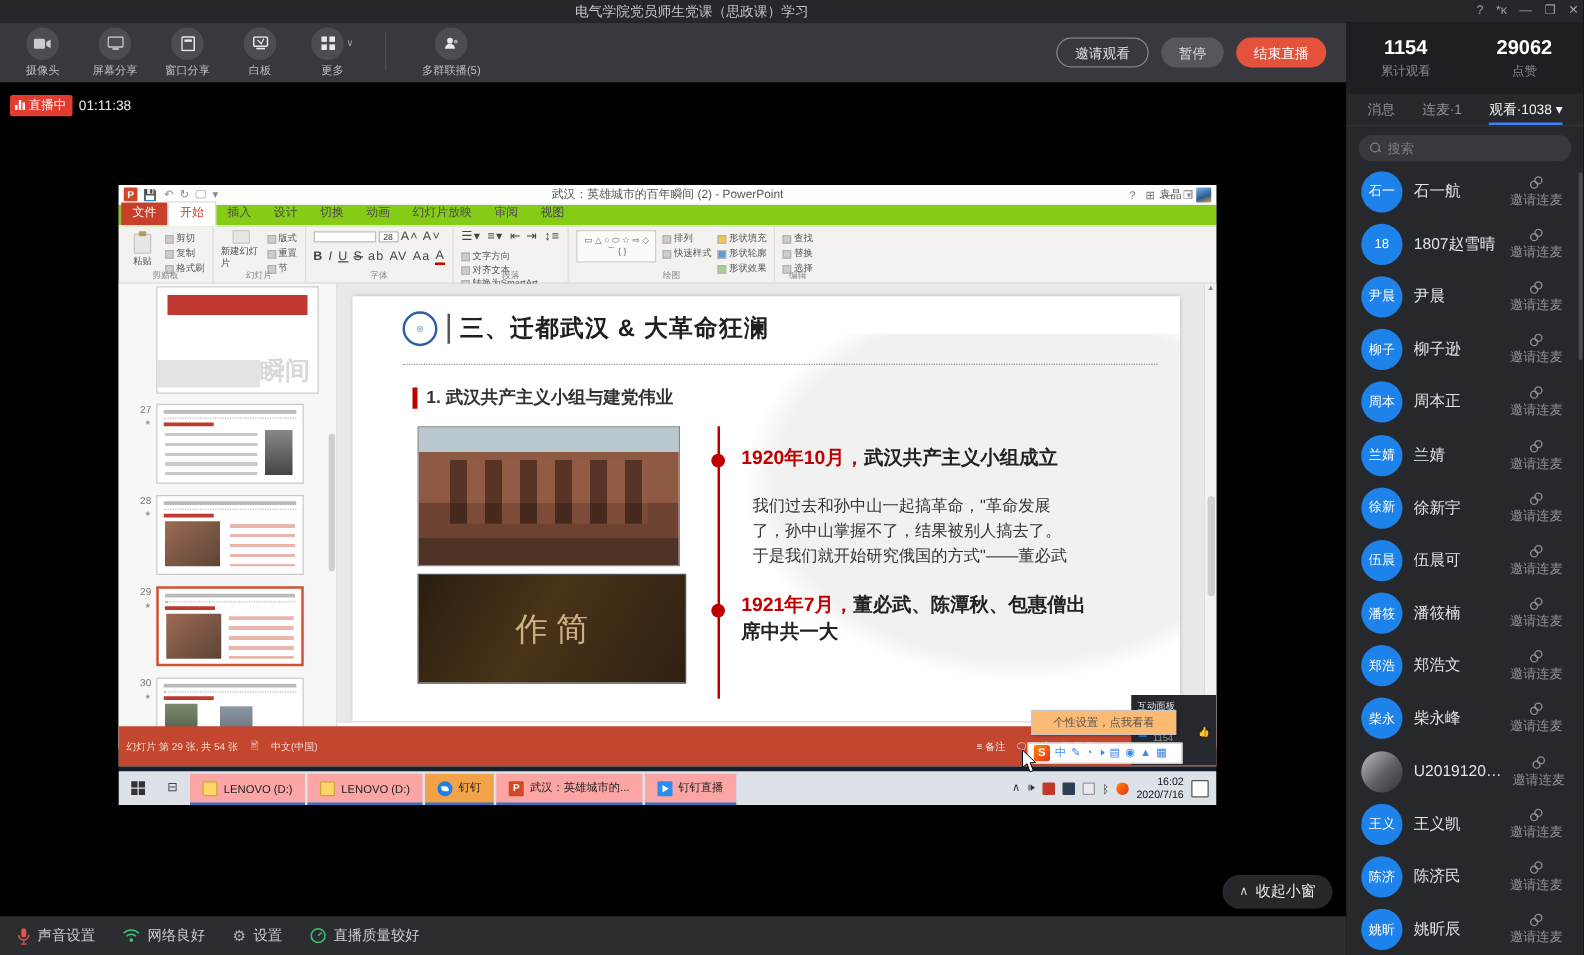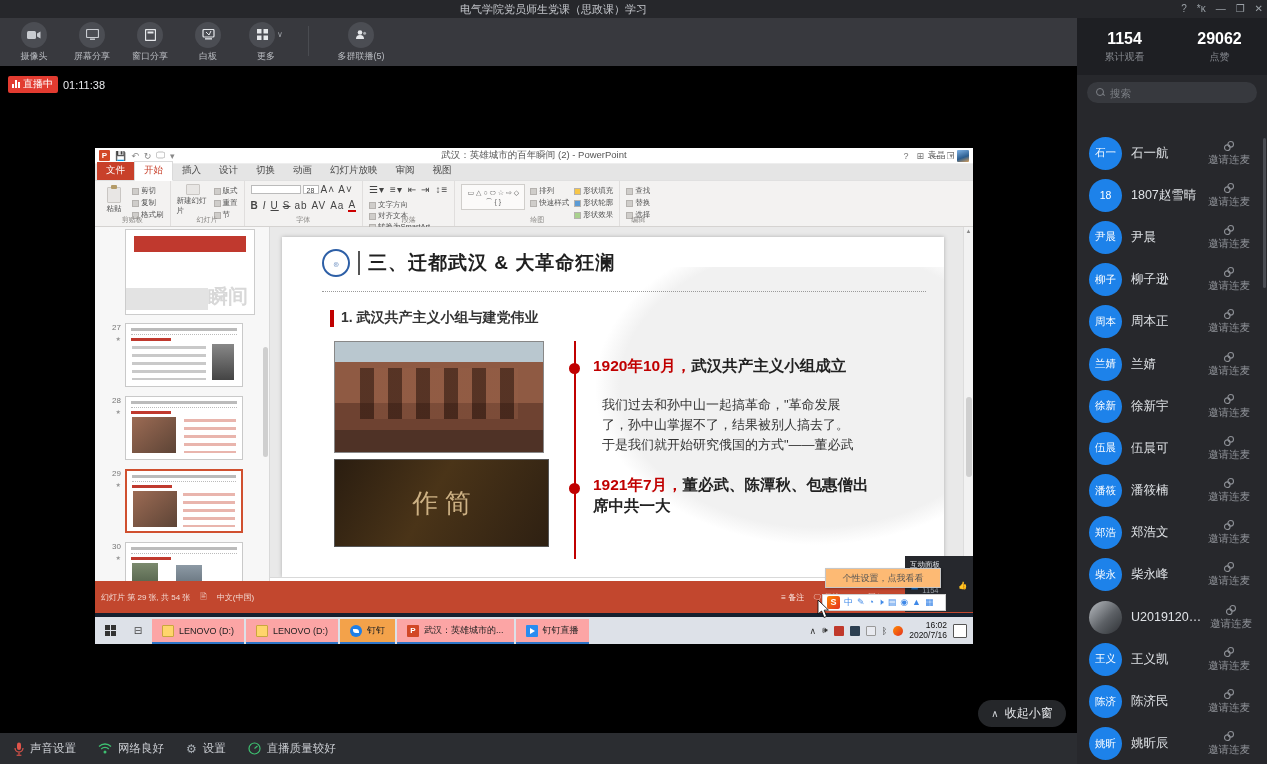--- a/index.html
+++ b/index.html
@@ -41,21 +41,21 @@
   
   .screen { position:absolute; left:95px; top:82px; width:878px; height:496px; background:#15202f; }
 
   
   .ppt { position:absolute; left:0; top:0; width:878px; height:465px; background:#fff; font-family:"Liberation Sans","DejaVu Sans",sans-serif; }
   .ppt-titlebar { position:relative; height:16px; background:#fff; border-bottom:1px solid #eee; display:flex; align-items:center; }
   .qat { display:flex; align-items:center; gap:5px; padding-left:4px; font-size:9px; color:#888; }
   .qat .ppt-logo { width:11px; height:11px; background:#d24726; color:#fff; font-size:8px; font-weight:bold; display:flex; align-items:center; justify-content:center; border-radius:1px; }
   .ppt-title-text { position:absolute; left:0; right:0; text-align:center; font-size:9.5px; color:#555; }
   .ppt-win-controls { position:absolute; right:3px; top:0; display:flex; gap:8px; color:#777; font-size:9px; line-height:16px; }
-  .ppt-tabs { height:17px; background:#e5e5e5; display:flex; align-items:flex-end; padding-left:2px; border-bottom:1px solid #e0e0e0; position:relative; }
+  .ppt-tabs { height:17px; background:#84cc16; display:flex; align-items:flex-end; padding-left:2px; border-bottom:1px solid #e0e0e0; position:relative; }
   .ppt-tab { font-size:9.5px; color:#4a4a4a; padding:2px 9px 3px 9px; cursor:pointer; }
   .ppt-tab.file { background:#c8402a; color:#fff; }
   .ppt-tab.active { background:#fff; color:#c8402a; border:1px solid #dadada; border-bottom:1px solid #fff; margin-bottom:-1px; }
   .ppt-account { position:absolute; right:4px; top:1px; display:flex; align-items:center; gap:4px; font-size:9px; color:#555; }
   .ppt-account .acct-photo { width:12px; height:12px; background:linear-gradient(160deg,#7fb2e5,#2b5d8f 60%,#d9a05b); border-radius:1px; }
 
   .ppt-ribbon { height:46px; background:#f3f2f1; border-bottom:1px solid #d5d3d1; display:flex; font-size:7.5px; color:#555; }
   .rgroup { position:relative; padding:3px 6px 10px 6px; border-right:1px solid #e0dedd; display:flex; gap:5px; }
   .rgroup .gname { position:absolute; bottom:1px; left:0; right:0; text-align:center; color:#8a8885; font-size:7px; }
   .bigbtn { display:flex; flex-direction:column; align-items:center; justify-content:center; width:26px; gap:1px; }
@@ -274,20 +274,25 @@
           <div class="tb-circle">
               <svg width="12" height="12" viewBox="0 0 12 12">
                 <circle cx="5" cy="3.5" r="2.3" fill="#e6e8eb"></circle>
                 <path d="M1 10 a4 4 0 0 1 8 0 Z" fill="#e6e8eb"></path>
                 <circle cx="9.6" cy="4.2" r="1.5" fill="#a8abb0"></circle>
               </svg>
             </div>
           <span class="tb-label">多群联播(5)</span>
         </div>
       </div>
+      <div class="tb-right">
+        <button class="pill">邀请观看</button>
+        <button class="pill gray">暂停</button>
+        <button class="pill red">结束直播</button>
+      </div>
     </div>
 
     <div class="stage">
       <div class="live-chip">
         <span class="live-badge">
           <span class="live-bars">
               <i></i>
               <i></i>
               <i></i>
             </span>
@@ -717,20 +722,26 @@
     <div class="stats">
       <div class="stat">
         <span class="num">1154</span>
         <span class="lbl">累计观看</span>
       </div>
       <div class="stat">
         <span class="num">29062</span>
         <span class="lbl">点赞</span>
       </div>
     </div>
+    <div class="side-tabs">
+
+    <span class="side-tab"><span>消息</span><span></span></span>
+        <span class="side-tab"><span>连麦·1</span><span></span></span>
+        <span class="side-tab active"><span>观看·1038</span><span> ▾</span></span>
+      </div>
     <div class="searchbox">
       <span class="search-glyph"></span>
       <input placeholder="搜索" style="">
     </div>
     <div class="viewer-list">
 
     <div class="viewer-row">
           <span class="avatar">石一</span>
           <span class="v-name">石一航</span>
           <span class="invite-col">

